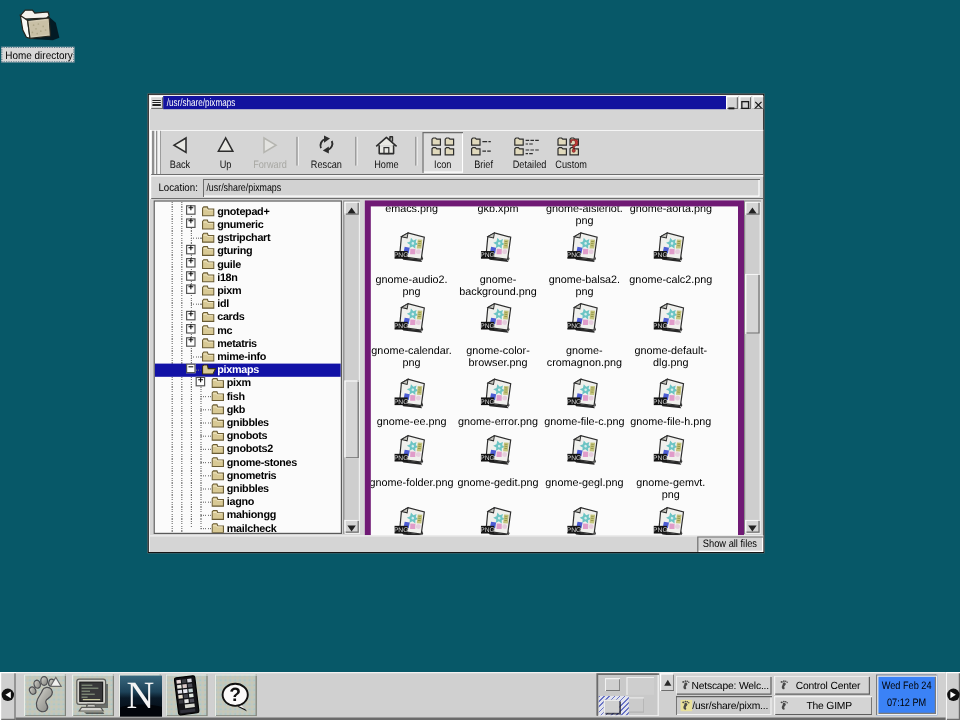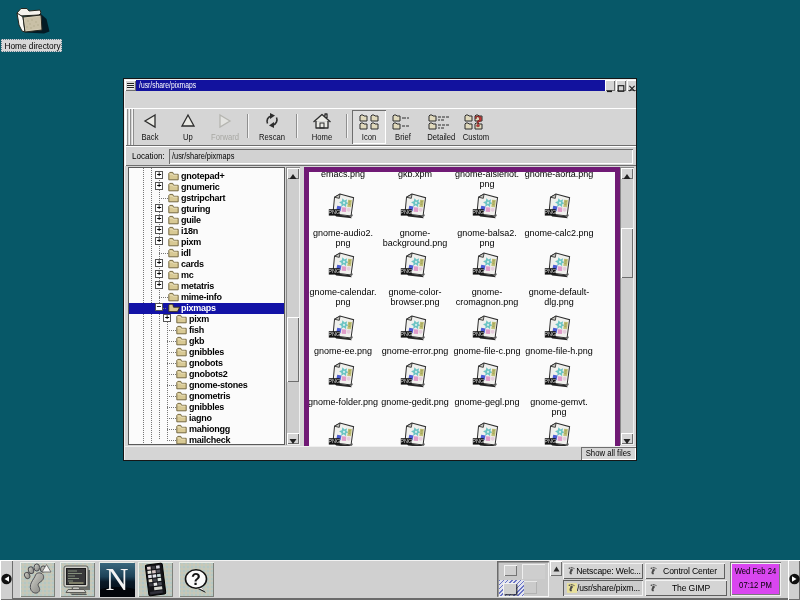--- a/index.html
+++ b/index.html
@@ -611,21 +611,21 @@
         <g fill="#4a4a4a">
           <ellipse cx="8" cy="7" rx="3" ry="2.5"></ellipse>
           <ellipse cx="14" cy="4.8" rx="2.5" ry="2.2"></ellipse>
           <ellipse cx="19" cy="5.4" rx="2.2" ry="2"></ellipse>
           <ellipse cx="23" cy="8" rx="2" ry="1.9"></ellipse>
           <path d="M11 12 C11 8.5 15 7.5 17.5 9.5 C20.5 12 19.5 15 17 17 C14.8 18.7 14.2 20.5 15.5 22.5 C17.5 25.5 14.5 28.5 11.5 27 C7.5 25 7.5 20 9.5 16.5 C10.3 15 11 13.5 11 12 Z"></path>
         </g>
       </svg>
       <div class="lab">The GIMP</div>
     </div>
-    <div class="r" style="left:730px;top:2px;width:51px;height:34px;background:#d946ef;box-shadow:inset 1px 1px 0 #7a7a7a,inset -1px -1px 0 #f0f0f0,inset 2px 2px 0 #f0f0f0,inset -2px -2px 0 #7a7a7a">
+    <div class="r" style="left:730px;top:2px;width:51px;height:34px;background:#3b82f6;box-shadow:inset 1px 1px 0 #7a7a7a,inset -1px -1px 0 #f0f0f0,inset 2px 2px 0 #f0f0f0,inset -2px -2px 0 #7a7a7a">
       <div class="r" style="left:0;top:4px;width:51px;text-align:center;font-size:9px;color:#000;white-space:nowrap;transform:scaleX(.85)">Wed Feb 24</div>
       <div class="r" style="left:0;top:18px;width:51px;text-align:center;font-size:9px;color:#000;white-space:nowrap;transform:scaleX(.85)">07:12 PM</div>
     </div>
     <div class="r raised" style="left:788px;top:0;width:12px;height:40px;background:#d0d0d0">
       <svg class="r" style="left:0.5px;top:13px" width="11" height="12">
         <circle cx="5.5" cy="6" r="5.2" fill="#111"></circle>
         <path d="M3 3.2 L7.5 6 L3 8.8 Z" fill="#fff"></path>
       </svg>
     </div>
   </div>

